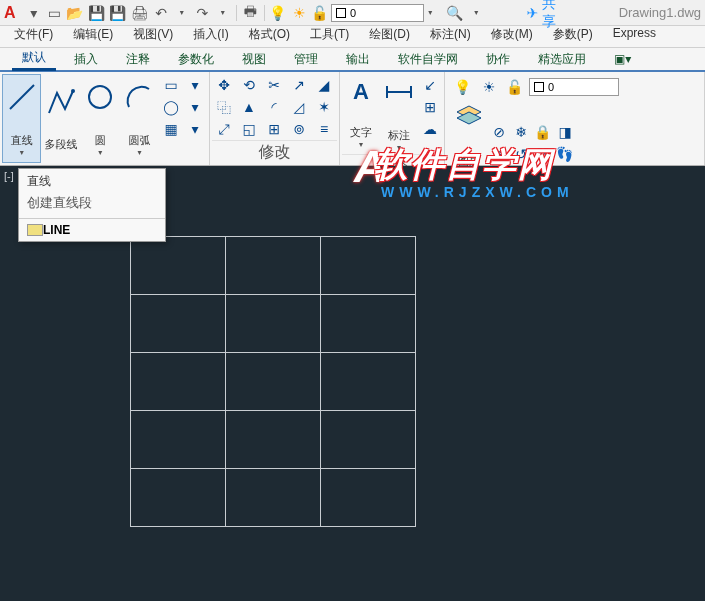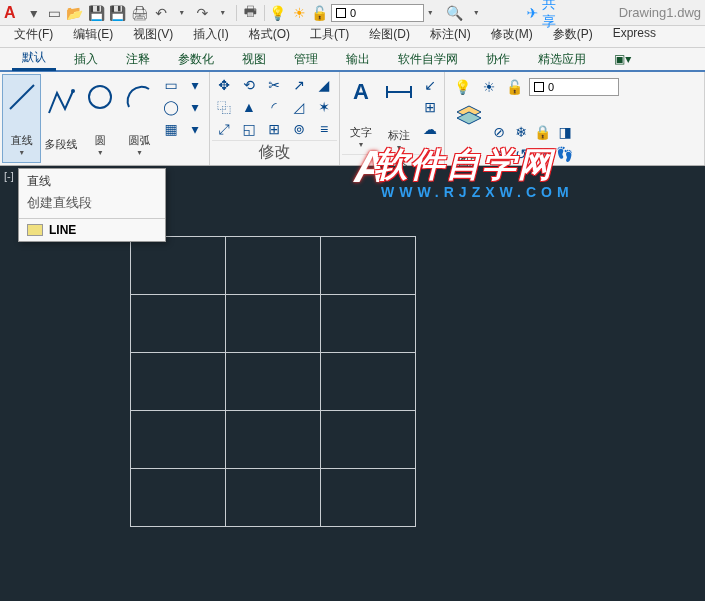--- a/index.html
+++ b/index.html
@@ -44,21 +44,21 @@
 
 .watermark { position: absolute; top: 70px; left: 360px; z-index: 10; pointer-events: none; }
 .wm1 { font-size: 34px; font-weight: bold; color: #fff; text-shadow: -1px -1px 0 #e51c23, 1px -1px 0 #e51c23, -1px 1px 0 #e51c23, 1px 1px 0 #e51c23; font-style: italic; letter-spacing: 2px; margin-left: 14px; }
 .wm2 { font-size: 14px; font-weight: bold; color: #2e9cef; letter-spacing: 5px; margin-top: -4px; margin-left: 21px; }
 .wm-a { position: absolute; top: 70px; left: 354px; font-size: 44px; font-weight: bold; color: #fff; text-shadow: 0 0 2px #d33, 0 0 4px #d33; font-style: italic; z-index: 10; pointer-events: none; }
 
 .tooltip { position: absolute; top: 168px; left: 18px; width: 148px; background: #f8f8f8; border: 1px solid #999; box-shadow: 2px 2px 6px rgba(0,0,0,.3); z-index: 20; font-size: 12px; }
 .tt-head { padding: 4px 8px; color: #333; }
 .tt-sub { padding: 0 8px 6px 8px; color: #555; font-size: 13px; }
 .tt-sep { height: 1px; background: #ccc; }
-.tt-cmd { padding: 4px 8px; display: flex; align-items: center; gap: 6px; font-weight: bold; }
+.tt-cmd { padding: 4px 8px; display: flex; align-items: center; font-weight: bold; }
 .tt-cmd .ci { width: 16px; height: 12px; background: #f0e080; border: 1px solid #999; display: inline-block; }
 .tt-help { padding: 4px 8px 6px 8px; color: #555; font-size: 11px; }
 
 .line-btn-hl { background: #d6e5f3; border: 1px solid #7aa7d0; }
 </style>
 </head>
 <body>
 
 <div class="titlebar">
   <span class="logo">A</span>

